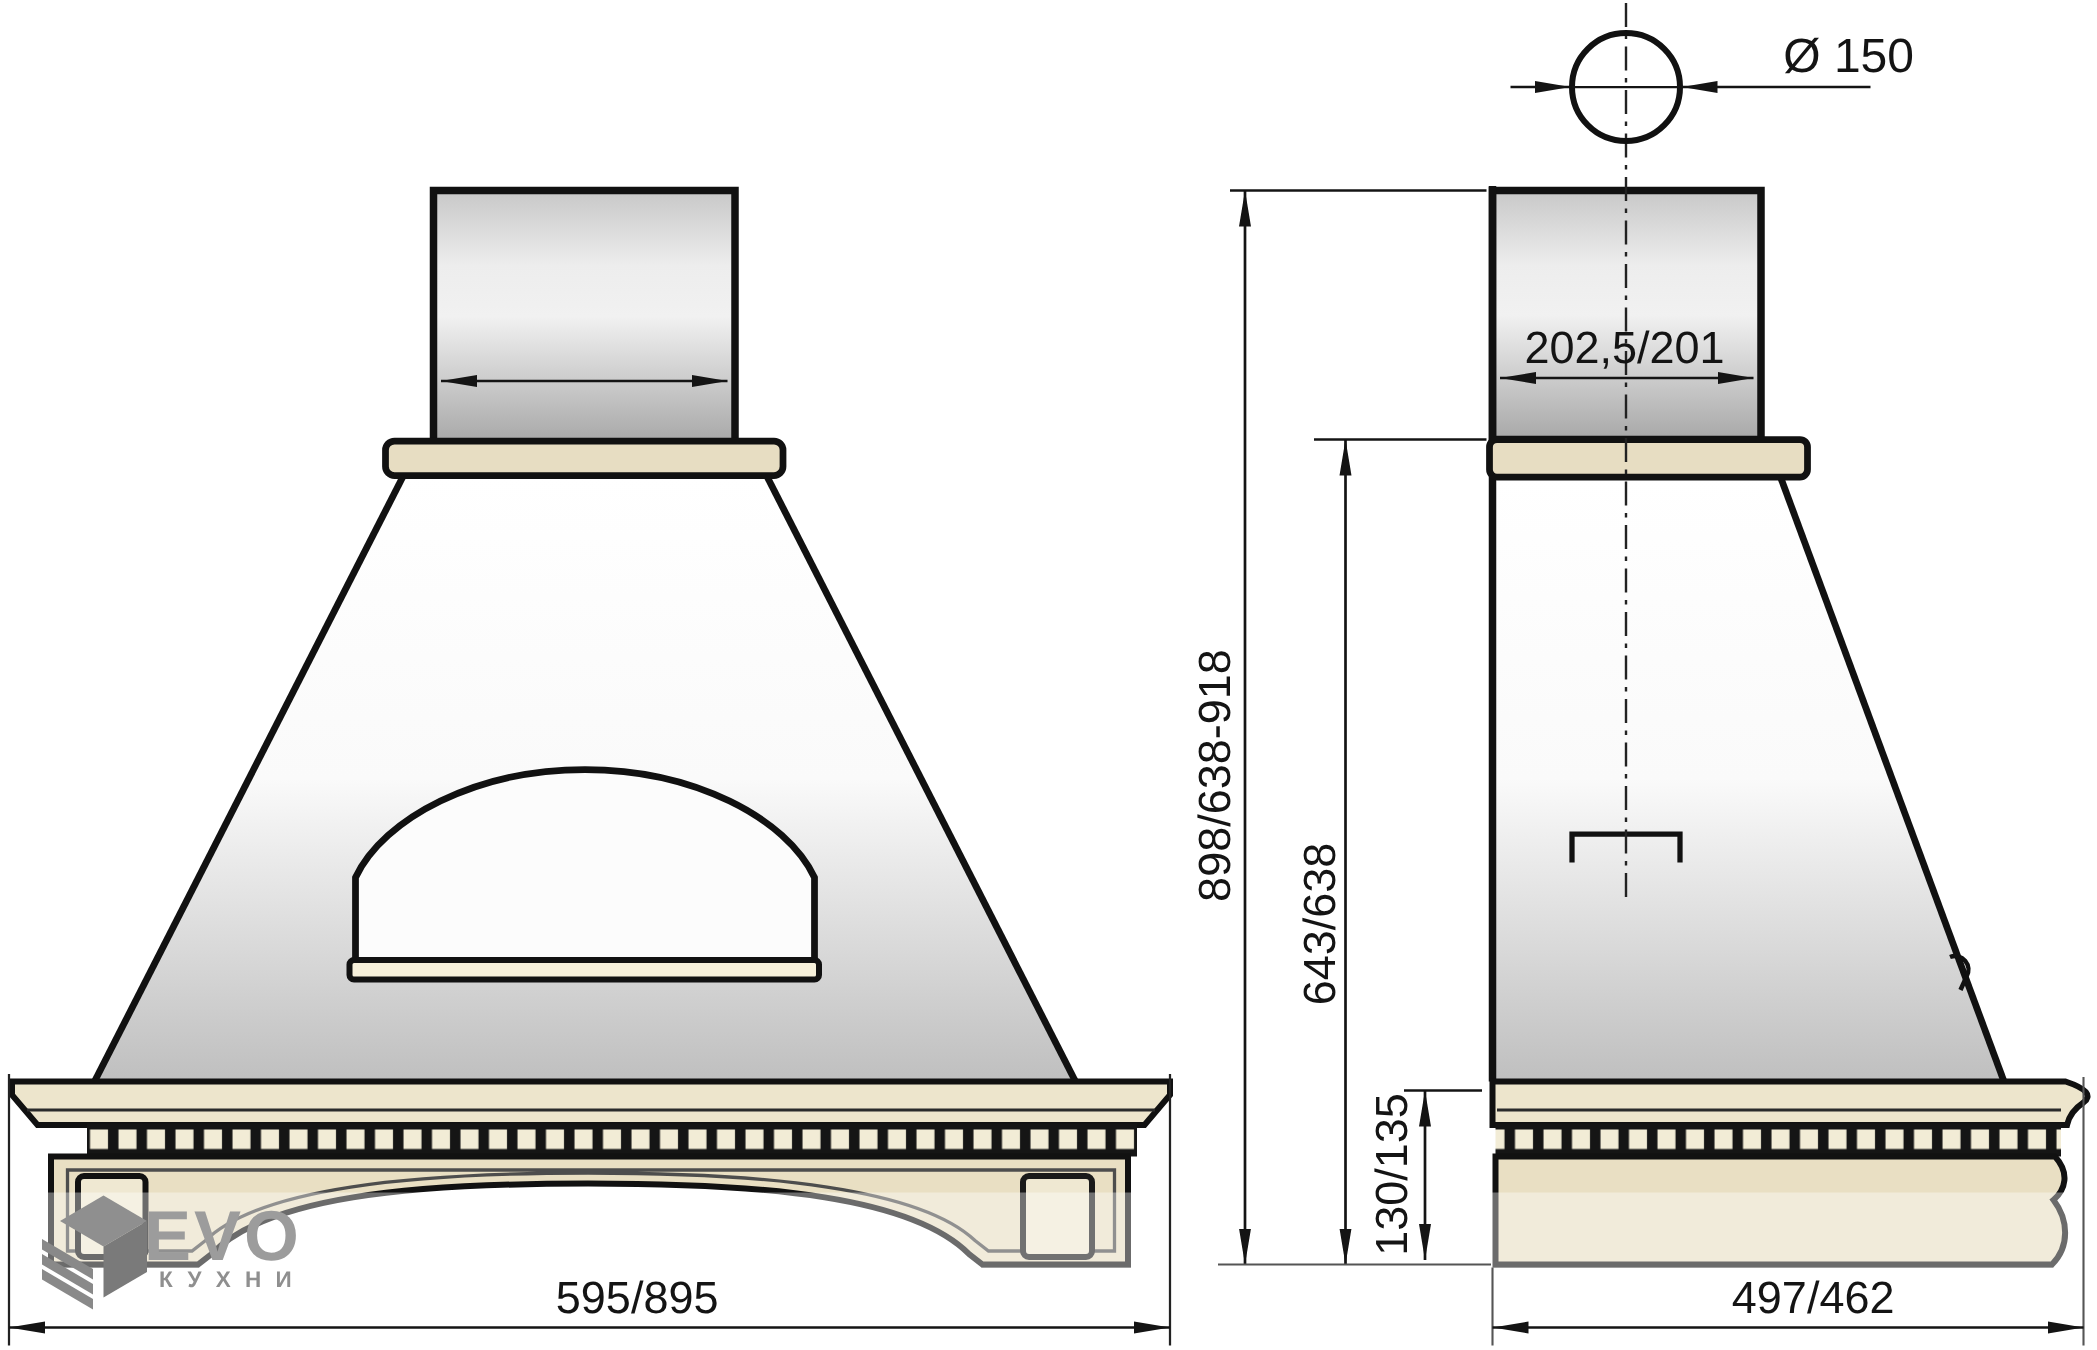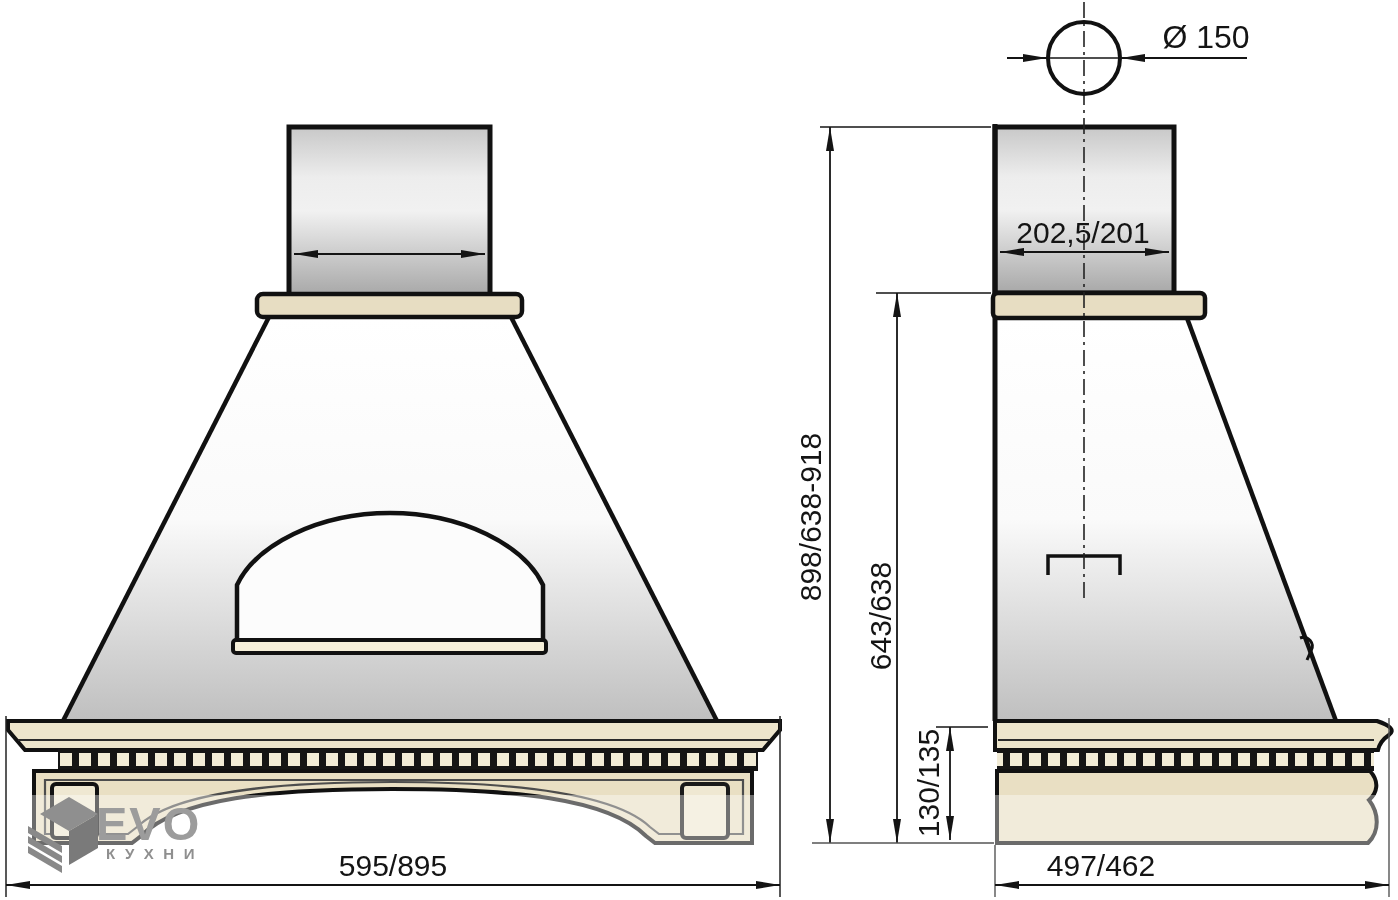--- a/index.html
+++ b/index.html
@@ -2,21 +2,21 @@
 <html><head>
 <meta charset="utf-8">
 <style>
   html,body{margin:0;padding:0;background:#ffffff;}
   #stage{position:relative;width:1398px;height:900px;background:#ffffff;overflow:hidden;
          font-family:"Liberation Sans", sans-serif;}
   #stage svg.layer{position:absolute;left:0;top:0;}
   .dim{position:absolute;font-size:30px;line-height:34px;color:#141414;text-align:center;
        width:200px;height:34px;white-space:nowrap;}
   .dim.rot{width:300px;transform:rotate(-90deg);}
-  .dim.diam{width:140px;text-align:center;font-size:32px;}
+  .dim.diam{width:140px;text-align:right;font-size:32px;}
   .logo-brand{position:absolute;left:96px;top:802px;font-size:47px;font-weight:700;
               letter-spacing:2px;color:#9C9C9C;line-height:44px;}
   .logo-sub{position:absolute;left:106px;top:846px;font-size:15px;font-weight:700;
             letter-spacing:9.5px;color:#8F8F8F;text-transform:uppercase;line-height:16px;text-align:center;}
 </style>
 </head>
 <body>
 
 <div id="stage">
 
@@ -125,22 +125,22 @@
       <line x1="1389" y1="718" x2="1389" y2="897" stroke="#555555" stroke-width="1.4"></line>
       <line x1="995" y1="885" x2="1389" y2="885" marker-start="url(#arr)" marker-end="url(#arr)"></line>
     </g>
   </svg>
 
   <div class="dim" style="left:983px;top:216px;text-align:center;">202,5/201</div>
   <div class="dim diam" style="left:1136px;top:20px;">Ø 150</div>
   <div class="dim rot" style="left:661px;top:500px;">898/638-918</div>
   <div class="dim rot" style="left:731px;top:599px;">643/638</div>
   <div class="dim rot" style="left:779px;top:766px;">130/135</div>
-  <div class="dim" style="left:293px;top:849px;">595/895</div>
-  <div class="dim" style="left:1001px;top:849px;">497/462</div>
+  <div class="dim" style="left:279px;top:849px;text-align:right;">595/895</div>
+  <div class="dim" style="left:1063px;top:849px;text-align:right;">497/462</div>
 
   <svg class="layer" style="left:20px;top:786px;" width="100" height="92" viewBox="0 0 100 92">
     <polygon points="49,11 78,28 49,45 20,28" fill="#8F8F8F"></polygon>
     <polygon points="49,45 78,28 78,62 49,79" fill="#7A7A7A"></polygon>
     <polygon points="8,40 42,60 42,67 8,47" fill="#898989"></polygon>
     <polygon points="8,50 42,70 42,77 8,57" fill="#898989"></polygon>
     <polygon points="8,60 42,80 42,87 8,67" fill="#898989"></polygon>
   </svg>
   <div class="logo-brand">EVO</div>
   <div class="logo-sub">кухни</div>

